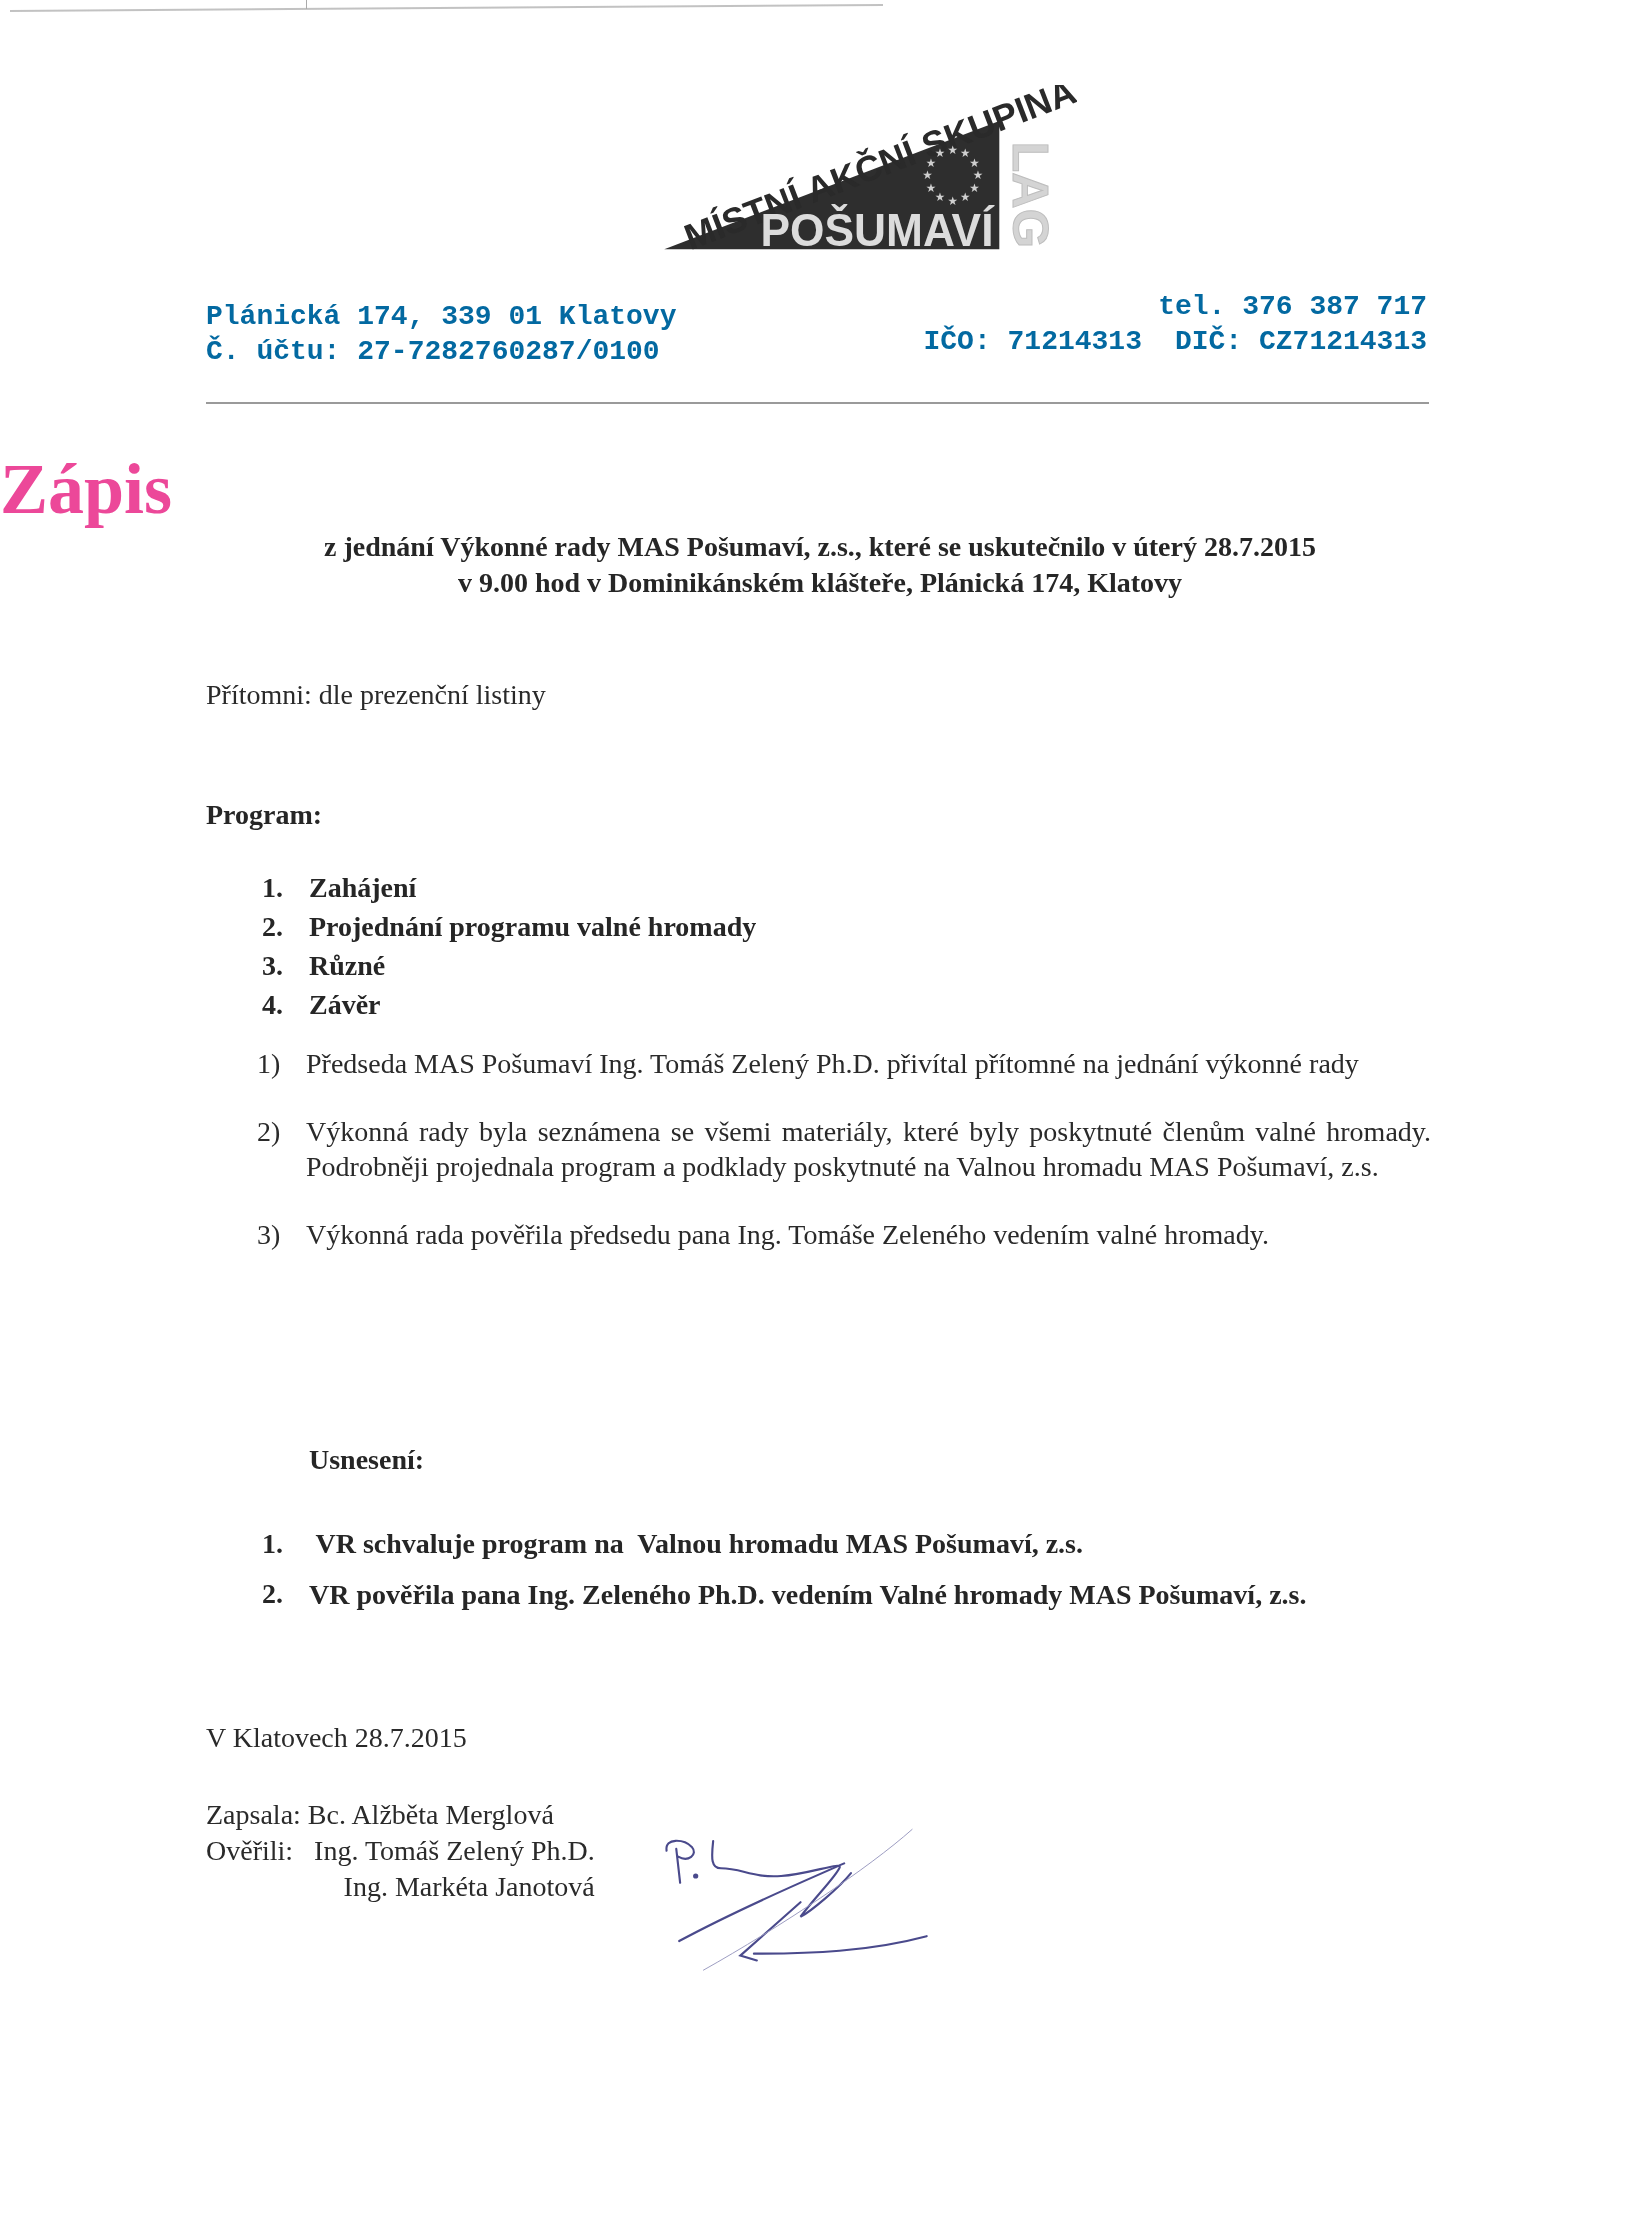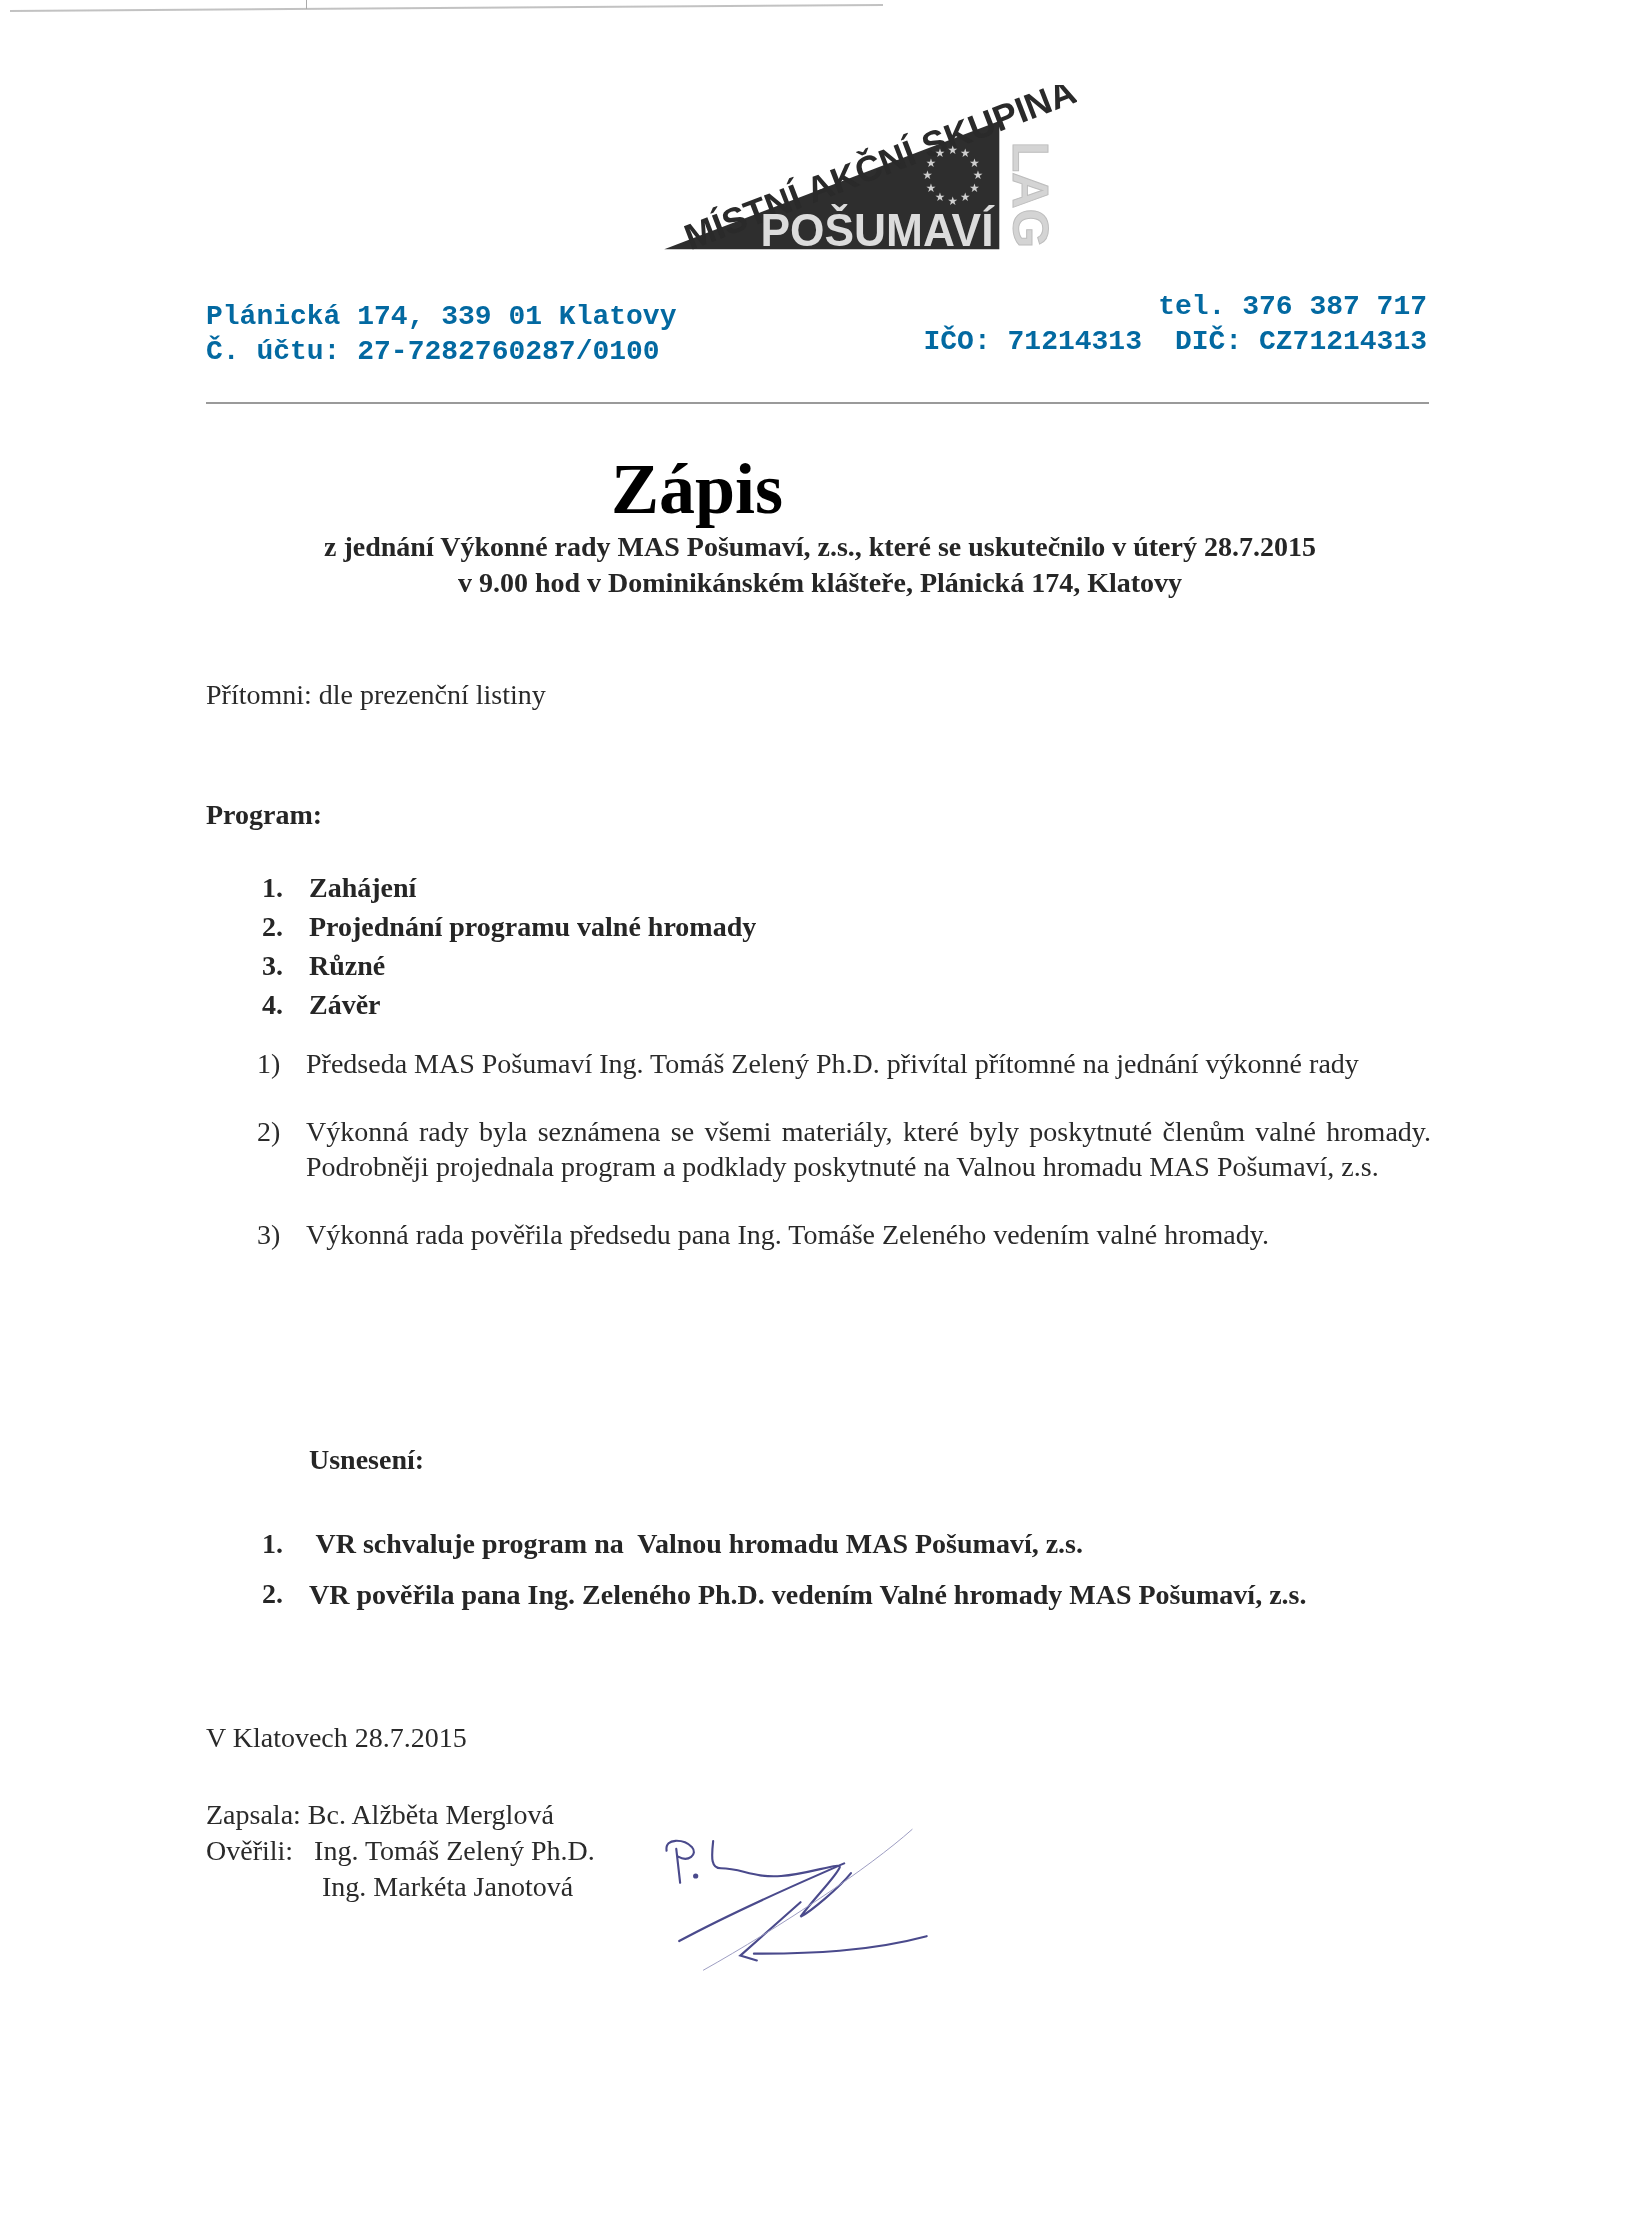--- a/index.html
+++ b/index.html
@@ -18,21 +18,21 @@
   
   .hdr { font-weight: bold; font-size: 28px; line-height: 35px; color:#0369a1; white-space: nowrap; font-family: Liberation Mono, monospace; }
   .hdr-left { left: 206px; top: 299px; }
   .hdr-right { right: 223px; top: 289px; text-align: right; }
   .hdr-right .tel { display:block; }
   .hdr-right .ids { display:block;text-align:right; }
   .hdr-right .ids span + span { margin-left: 33px; }
   .rule { position:absolute; left: 206px; top: 402px; width: 1223px; height: 1.9px; background: #9a9a9a; }
 
   
-  .title { left: 0; width: 1394px; top: 448px; text-align:center; font-weight:bold; font-size: 72px; line-height: 82px; color:#000000; }
+  .title { left: 0; width: 1394px; top: 448px; text-align:left; font-weight:bold; font-size: 72px; line-height: 82px; color:#ec4899; }
   .subtitle { left: 194px; width: 1252px; top: 529px; text-align:center; font-weight:bold; font-size: 28px; line-height: 36px; color:#262626; }
 
   .body-text { font-size: 28px; line-height: 35px; color:#2a2a2a; }
   .present { left: 206px; top: 677px; }
   .program-h { left: 206px; top: 799px; font-weight: bold; font-size: 28px; color:#262626; }
 
   .agenda { left: 262px; top: 868px; font-weight:bold; font-size: 28px; line-height: 39px; color:#262626; margin:0; padding:0; list-style:none; }
   .agenda li { display:flex; }
   .agenda .num { width: 47px; }
 
@@ -44,21 +44,21 @@
   .usn-h { left: 309px; top: 1444px; font-weight:bold; font-size: 28px; color:#262626; }
   .resolutions { left: 262px; top: 1522px; width: 1169px; margin:0; padding:0; list-style:none; font-weight:bold; font-size: 28px; line-height: 43px; color:#262626; }
   .resolutions li { display:flex; }
   .resolutions .num { width: 47px; flex:none; }
   .resolutions .txt { flex:1; }
 
   .place-date { left: 206px; top: 1720px; }
   .sign-block { left: 206px; top: 1797px; font-size: 28px; line-height: 36px; color:#2a2a2a; }
   .sign-row { display:flex;gap:7px; }
   .sign-row .lab { white-space:nowrap; }
-  .sign-indent { padding-left: 116px; }
+  .sign-indent { padding-left: 116px; text-align: right; }
 
   .signature { position:absolute; left: 645px; top: 1810px; width: 311px; height: 165px; }
 </style>
 </head>
 <body>
 
 <div class="scanline"></div>
 <div class="scantick"></div>
 
 <svg class="logo" viewBox="0 0 450 180" xmlns="http://www.w3.org/2000/svg">

